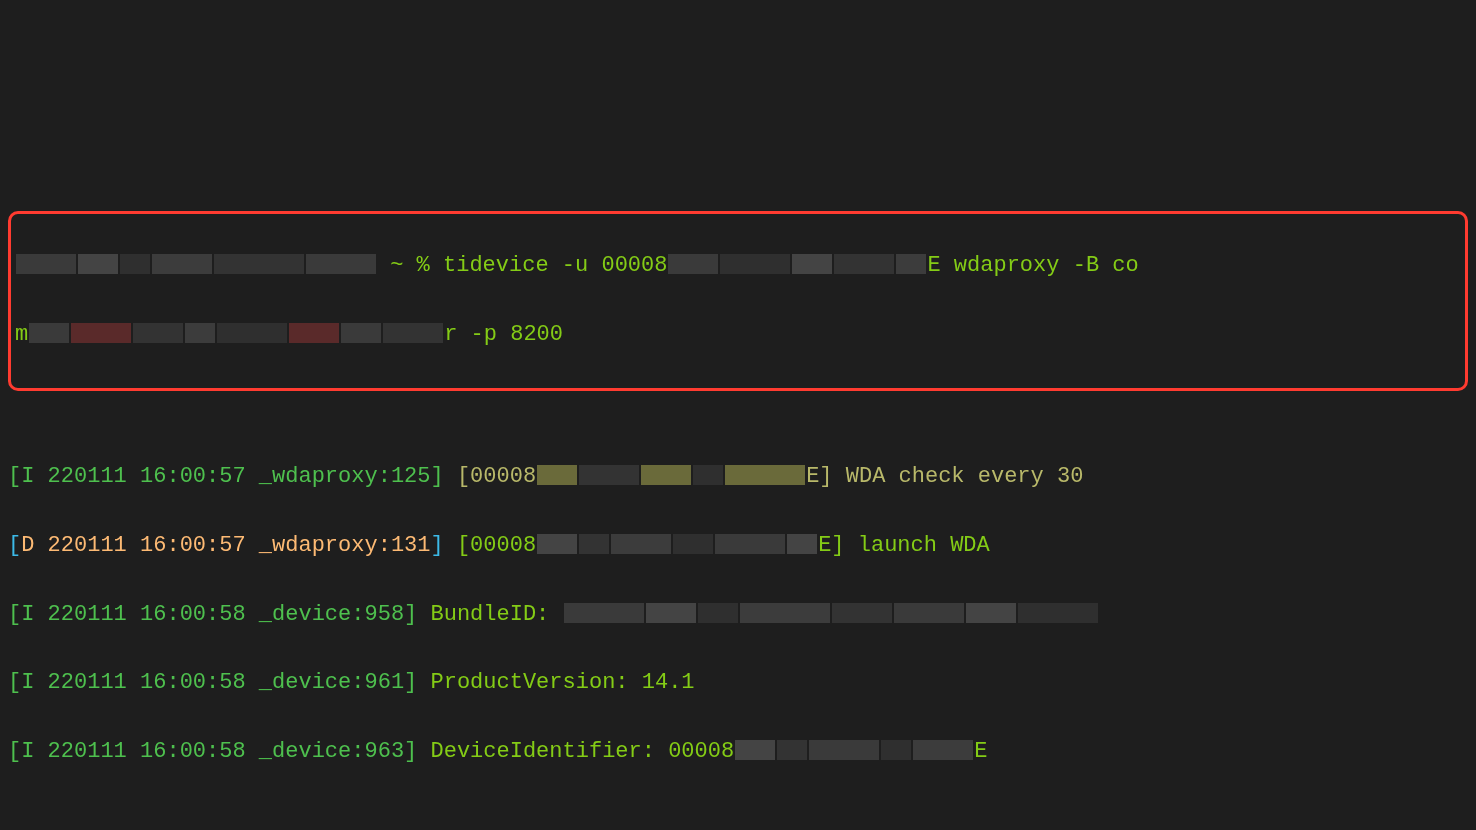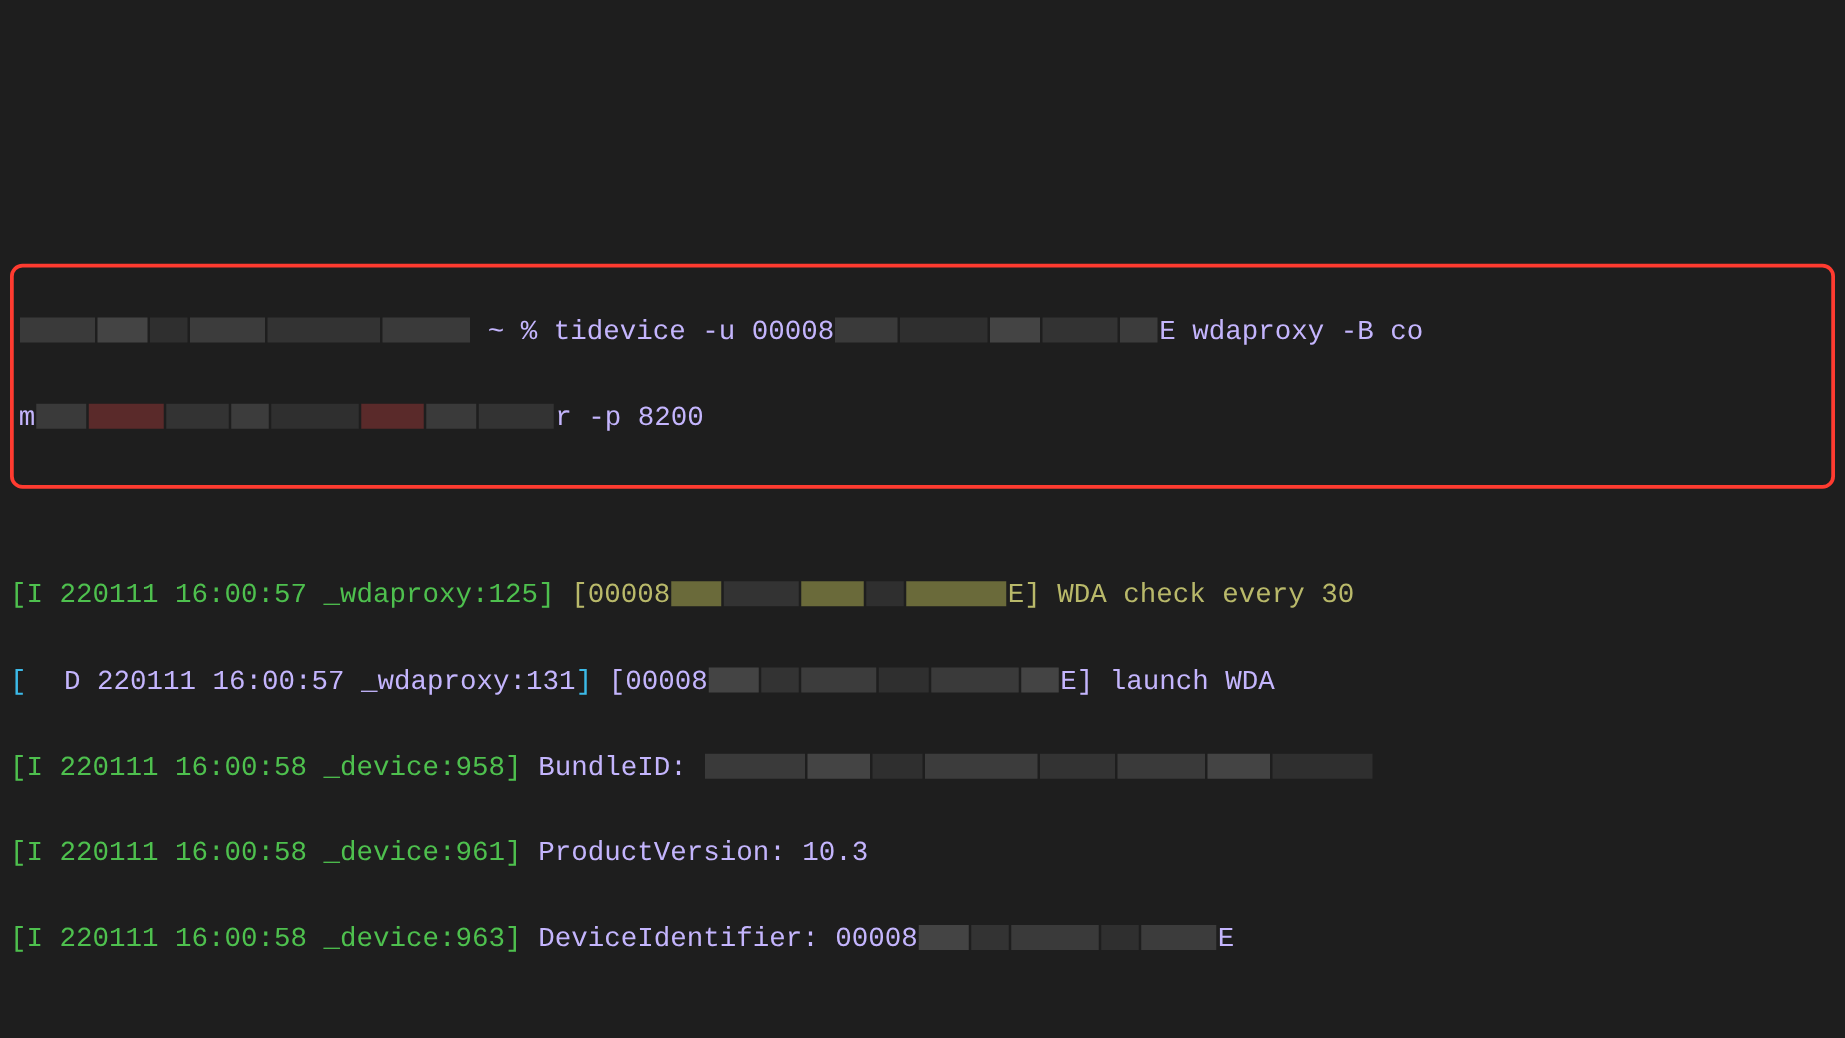--- a/index.html
+++ b/index.html
@@ -14,25 +14,25 @@
       word-break: break-all;
     }
     .terminal { position: relative; }
     .command-box {
       border: 3px solid #ff3b30;
       border-radius: 10px;
       padding: 0 4px 2px 4px;
       margin-bottom: 0;
     }
     .prefix-i, .prefix-d { color: #4ec04e; }
-    .debug-d { color: #c4b5fd; margin-left: 30px; }
+    .debug-d { color: #fdba74; }
     .bracket { color: #4ec04e; }
     .debug-bracket { color: #3cbae8; }
     .info-yellow { color: #b9b96a; }
-    .plain { color: #c4b5fd; }
+    .plain { color: #84cc16; }
     .redact {
       display: inline-block;
       vertical-align: middle;
     }
     .rdk {
       display: inline-block;
       height: 20px;
       vertical-align: middle;
       margin: 0 1px;
     }
@@ -46,21 +46,21 @@
 <div class="terminal">
 
 <div class="command-box">
 <span class="line plain"><span class="redact"><span class="rdk" style="width:60px;background:#3a3a3a"></span><span class="rdk" style="width:40px;background:#444"></span><span class="rdk" style="width:30px;background:#2f2f2f"></span><span class="rdk" style="width:60px;background:#3c3c3c"></span><span class="rdk" style="width:90px;background:#333"></span><span class="rdk" style="width:70px;background:#3a3a3a"></span></span><span> ~ % </span><span>tidevice -u 00008</span><span class="redact"><span class="rdk" style="width:50px;background:#3a3a3a"></span><span class="rdk" style="width:70px;background:#2f2f2f"></span><span class="rdk" style="width:40px;background:#444"></span><span class="rdk" style="width:60px;background:#333"></span><span class="rdk" style="width:30px;background:#3c3c3c"></span></span><span>E wdaproxy -B co</span></span>
 <span class="line plain"><span>m</span><span class="redact"><span class="rdk" style="width:40px;background:#3a3a3a"></span><span class="rdk" style="width:60px;background:#5a2a2a"></span><span class="rdk" style="width:50px;background:#333"></span><span class="rdk" style="width:30px;background:#3c3c3c"></span><span class="rdk" style="width:70px;background:#2f2f2f"></span><span class="rdk" style="width:50px;background:#5a2a2a"></span><span class="rdk" style="width:40px;background:#3a3a3a"></span><span class="rdk" style="width:60px;background:#333"></span></span><span>r -p 8200</span></span>
 </div>
 
 <span class="line"><span class="bracket">[</span><span class="prefix-i">I <span>220111 16:00:57</span> <span>_wdaproxy:125</span></span><span class="bracket">]</span> <span class="info-yellow">[00008</span><span class="redact"><span class="rdk" style="width:40px;background:#6a6a3a"></span><span class="rdk" style="width:60px;background:#333"></span><span class="rdk" style="width:50px;background:#6a6a3a"></span><span class="rdk" style="width:30px;background:#2f2f2f"></span><span class="rdk" style="width:80px;background:#6a6a3a"></span></span><span class="info-yellow">E] WDA check every 30</span></span>
 <span class="line"><span class="debug-bracket">[</span><span class="debug-d">D <span>220111 16:00:57</span> <span>_wdaproxy:131</span></span><span class="debug-bracket">]</span> <span class="plain">[00008</span><span class="redact"><span class="rdk" style="width:40px;background:#444"></span><span class="rdk" style="width:30px;background:#333"></span><span class="rdk" style="width:60px;background:#3c3c3c"></span><span class="rdk" style="width:40px;background:#2f2f2f"></span><span class="rdk" style="width:70px;background:#3a3a3a"></span><span class="rdk" style="width:30px;background:#444"></span></span><span class="plain">E] launch WDA</span></span>
 <span class="line"><span class="bracket">[</span><span class="prefix-i">I <span>220111 16:00:58</span> <span>_device:958</span></span><span class="bracket">]</span> <span class="plain">BundleID: </span><span class="redact"><span class="rdk" style="width:80px;background:#3a3a3a"></span><span class="rdk" style="width:50px;background:#444"></span><span class="rdk" style="width:40px;background:#2f2f2f"></span><span class="rdk" style="width:90px;background:#3c3c3c"></span><span class="rdk" style="width:60px;background:#333"></span><span class="rdk" style="width:70px;background:#3a3a3a"></span><span class="rdk" style="width:50px;background:#444"></span><span class="rdk" style="width:80px;background:#2f2f2f"></span></span></span>
-<span class="line"><span class="bracket">[</span><span class="prefix-i">I <span>220111 16:00:58</span> <span>_device:961</span></span><span class="bracket">]</span> <span class="plain">ProductVersion: 10.3</span></span>
+<span class="line"><span class="bracket">[</span><span class="prefix-i">I <span>220111 16:00:58</span> <span>_device:961</span></span><span class="bracket">]</span> <span class="plain">ProductVersion: 14.1</span></span>
 <span class="line"><span class="bracket">[</span><span class="prefix-i">I <span>220111 16:00:58</span> <span>_device:963</span></span><span class="bracket">]</span> <span class="plain">DeviceIdentifier: 00008</span><span class="redact"><span class="rdk" style="width:40px;background:#444"></span><span class="rdk" style="width:30px;background:#333"></span><span class="rdk" style="width:70px;background:#3a3a3a"></span><span class="rdk" style="width:30px;background:#2f2f2f"></span><span class="rdk" style="width:60px;background:#3c3c3c"></span></span><span class="plain">E</span></span>
 
 
 
 
 
 
 
 
 

